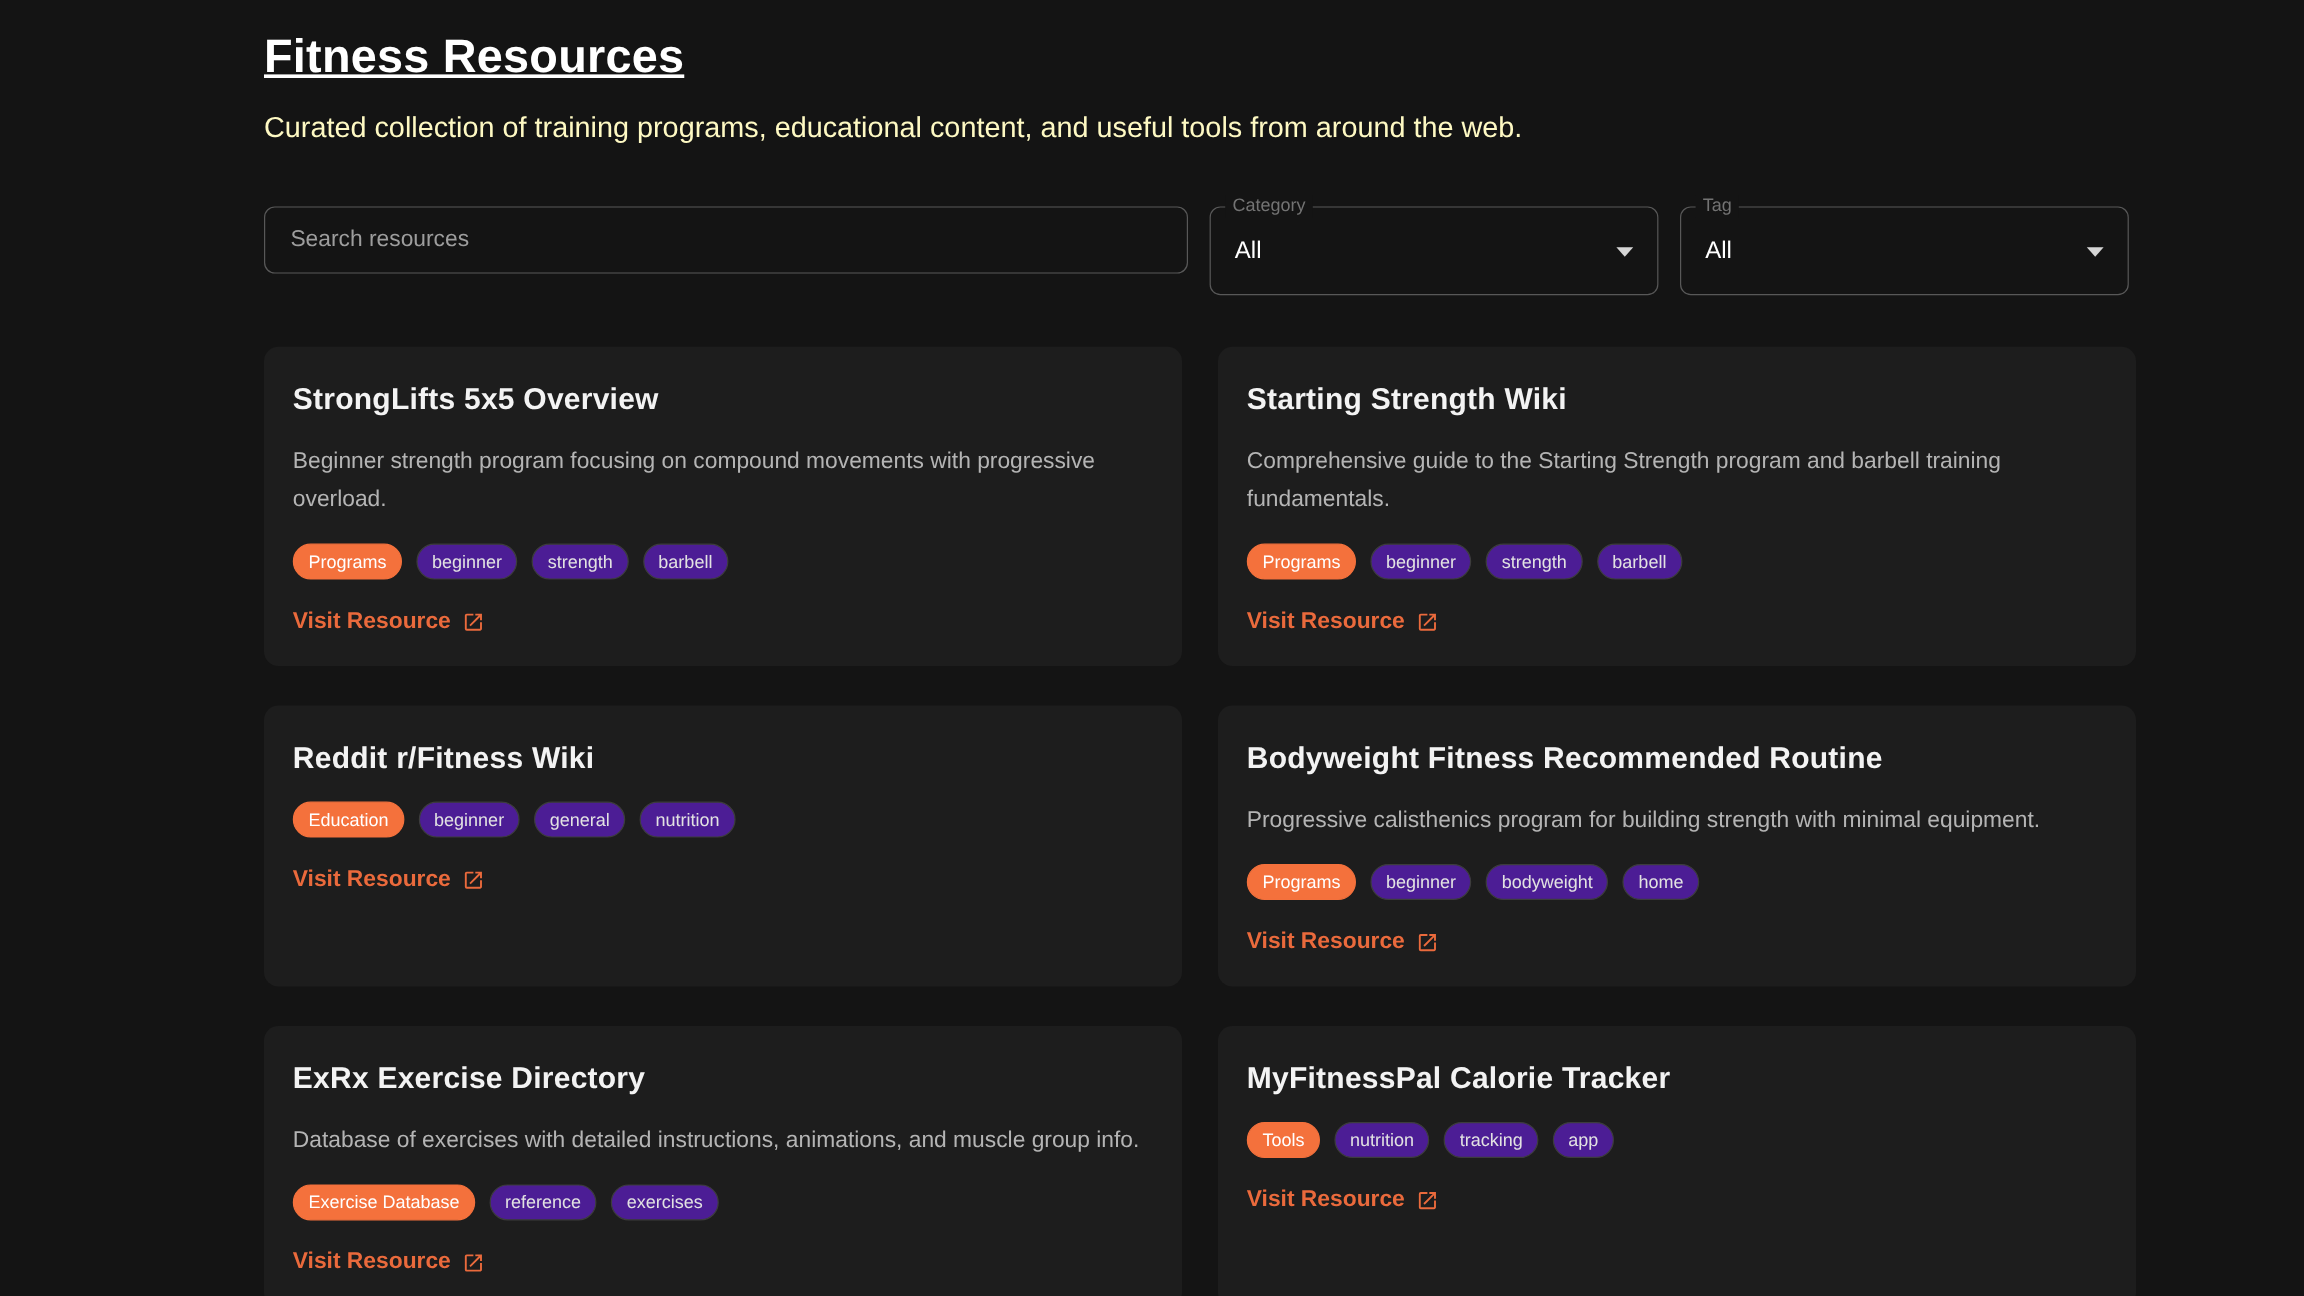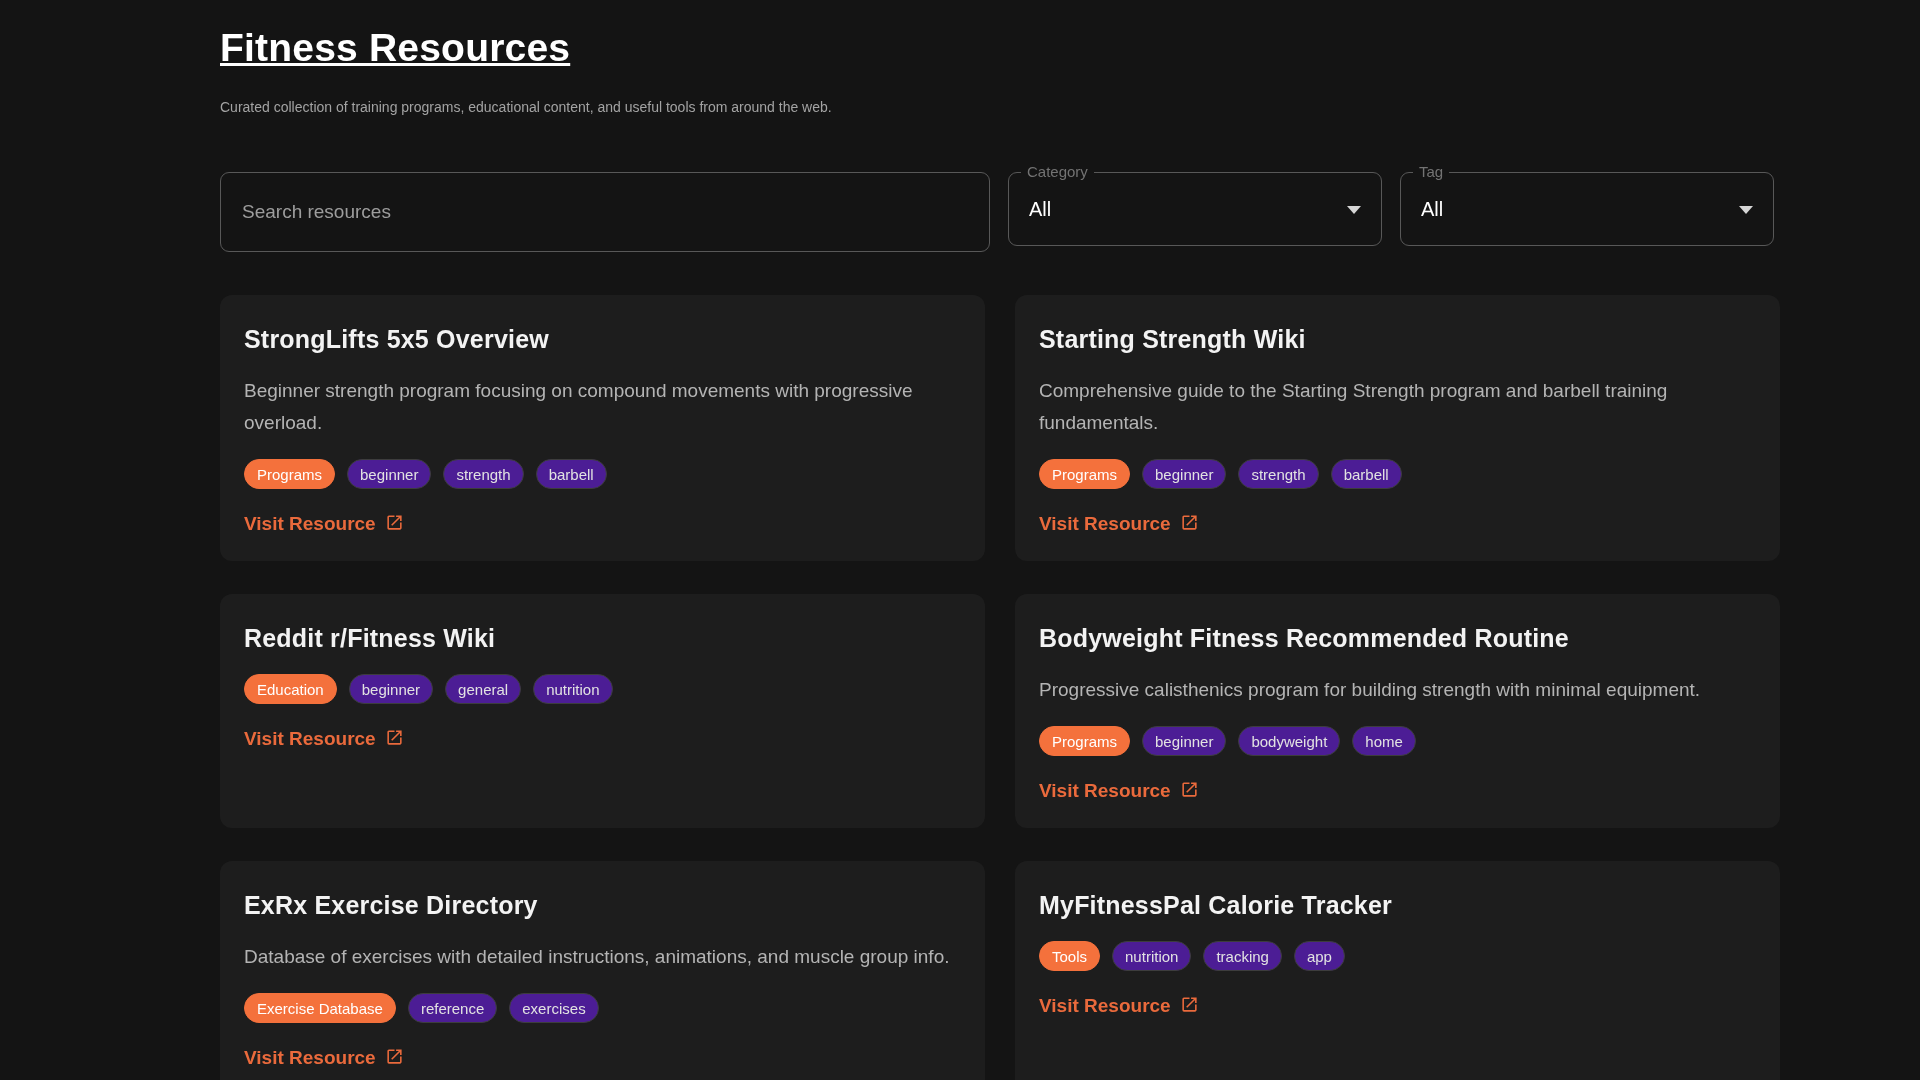--- a/index.html
+++ b/index.html
@@ -8,26 +8,26 @@
     background:#141414;
     font-family:"Liberation Sans", sans-serif;
   }
   .container{margin-left:220px;width:1560px;}
 
   .page-title{
     margin:26px 0 0;font-size:39px;line-height:44px;font-weight:700;
     color:#ffffff;letter-spacing:.2px;text-decoration:underline;
   }
   .page-subtitle{
-    margin:24px 0 0;font-size:14px;line-height:26px;color:#a3a3a3;font-weight:400;
+    margin:24px 0 0;font-size:24px;line-height:26px;color:#fef9c3;font-weight:400;
   }
 
   .filters{margin-top:52px;display:flex;gap:18px;}
   .search-box{
-    box-sizing:border-box;width:770px;height:80px;flex:0 0 770px;
+    box-sizing:border-box;width:770px;height:56px;flex:0 0 770px;
     background:transparent;border:1px solid #585858;border-radius:9px;
     padding:0 21px;font-size:19px;color:#e8e8e8;outline:none;
   }
   .search-box::placeholder{color:#9d9d9d;}
   .select{
     box-sizing:border-box;position:relative;width:374px;height:74px;flex:0 0 374px;
     border:1px solid #585858;border-radius:9px;
     display:flex;align-items:center;padding:0 20px;cursor:pointer;
   }
   .select-label{
@@ -55,21 +55,21 @@
   }
   .card-desc{margin:20px 0 0;font-size:19px;line-height:32px;color:#b4b4b4;}
   .chips{margin-top:20px;display:flex;gap:12px;align-items:flex-end;flex-wrap:wrap;}
   .chip{
     box-sizing:border-box;height:30px;display:inline-flex;align-items:center;
     padding:0 12px;border-radius:15px;font-size:15px;white-space:nowrap;
   }
   .chip-cat{background:#f4713c;border:1px solid #f4713c;color:#ffffff;}
   .chip-tag{background:#4c1d95;border:1px solid #3d3d3d;color:#e2e2e2;}
   .visit{
-    margin-top:24px;display:inline-flex;gap:9px;
+    margin-top:24px;display:inline-flex;align-items:center;gap:9px;
     color:#ea6a3c;font-size:19px;font-weight:700;text-decoration:none;cursor:pointer;
   }
   .visit svg{display:block;}
 </style>
 </head>
 <body>
 
 <div class="container">
   <h1 class="page-title">Fitness Resources</h1>
   <p class="page-subtitle">Curated collection of training programs, educational content, and useful tools from around the web.</p>

